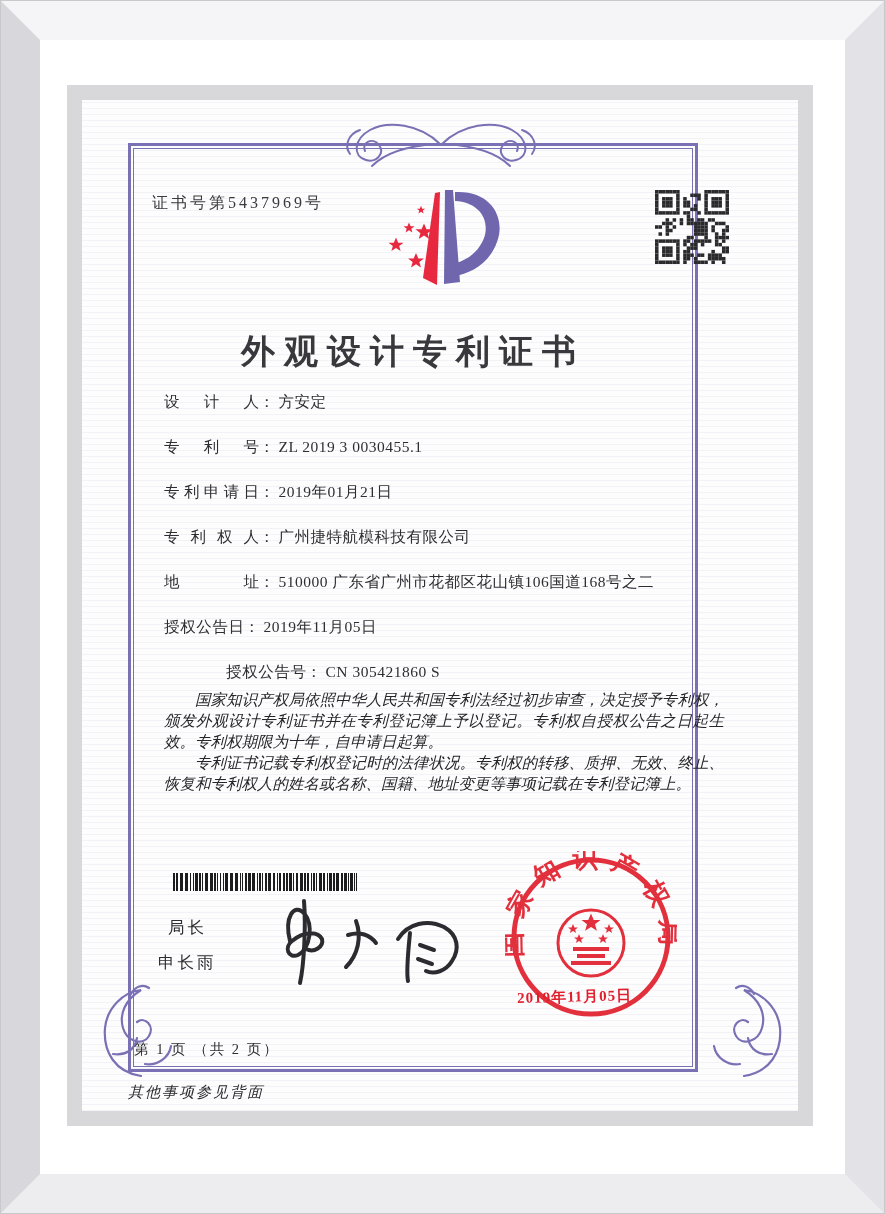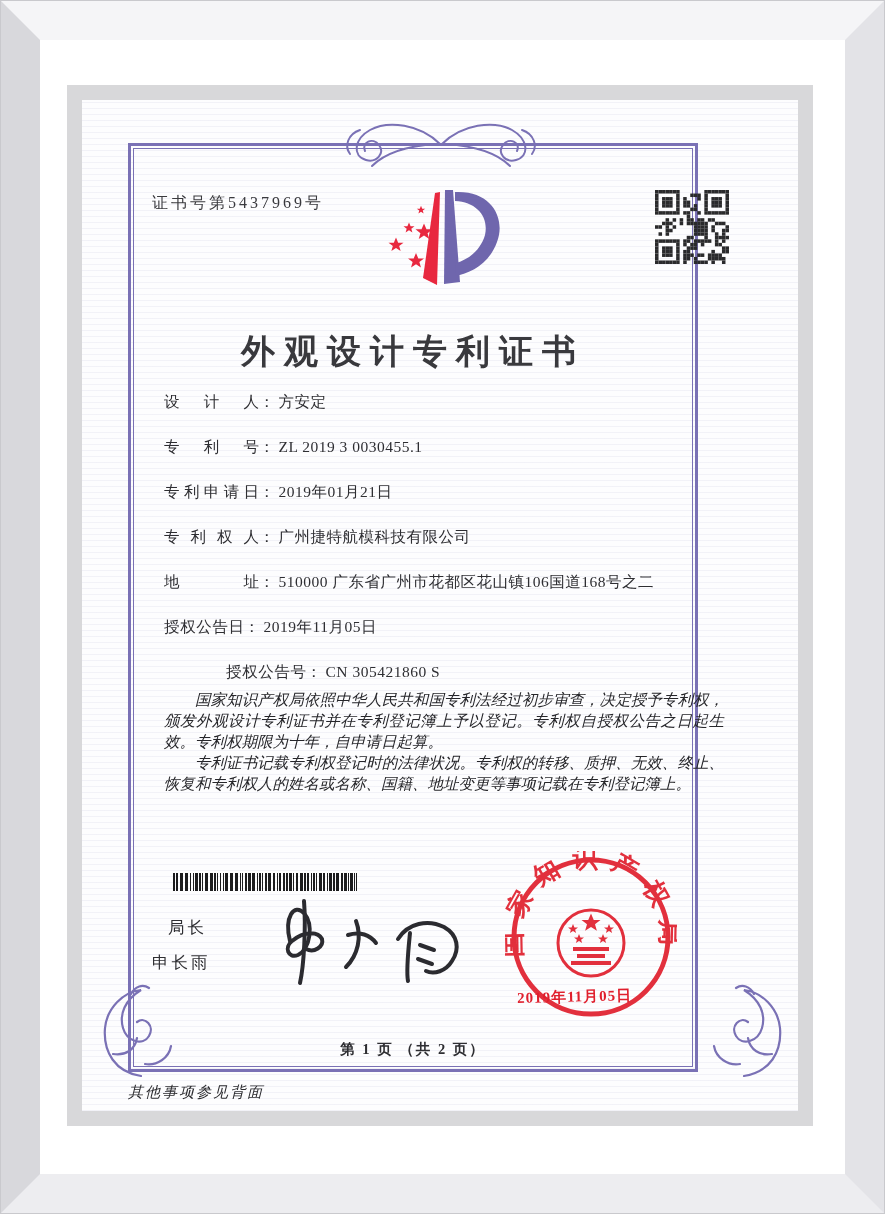--- a/index.html
+++ b/index.html
@@ -61,33 +61,33 @@
     position:absolute; left:30px; top:540px; width:560px;
     font-size:15.5px; line-height:21px; color:#26262a;
     font-style:italic; text-align:justify;
   }
   .body-text p { text-indent:2em; }
 
   .barcode { position:absolute; left:39px; top:724px; width:186px; height:18px; }
   .barcode svg { width:100%; height:100%; fill:#1c1c1e; }
 
   .signer-title { position:absolute; left:34px; top:768px; font-size:16.5px; letter-spacing:3px; color:#2e2e32; }
-  .signer-name  { position:absolute; left:18px; top:803px; font-size:16.5px; letter-spacing:3px; color:#2e2e32; }
+  .signer-name  { position:absolute; left:24px; top:803px; font-size:16.5px; letter-spacing:3px; color:#2e2e32; }
   .signature { position:absolute; left:126px; top:738px; width:215px; height:110px; }
 
   .seal { position:absolute; left:371px; top:702px; width:172px; height:172px; opacity:0.92; }
   .seal-date {
     position:absolute; left:383px; top:838px; width:160px;
     color:#e01f2d; font-size:15px; letter-spacing:1px; font-weight:bold;
     transform:rotate(-1.5deg);
   }
 
   .page-info {
     position:absolute; left:0; right:0; top:891px;
-    text-align:center; font-size:14.5px; letter-spacing:2px; color:#2e2e32;font-weight:bold;
+    font-size:14.5px; letter-spacing:2px; color:#2e2e32;
   }
 
   .back-note {
     position:absolute; left:46px; width:629px; top:983px;
     text-align:left; font-size:15px; letter-spacing:2px;
     font-style:italic; color:#2a2a2e;
   }
 
   
   .flourish { position:absolute; pointer-events:none; }

